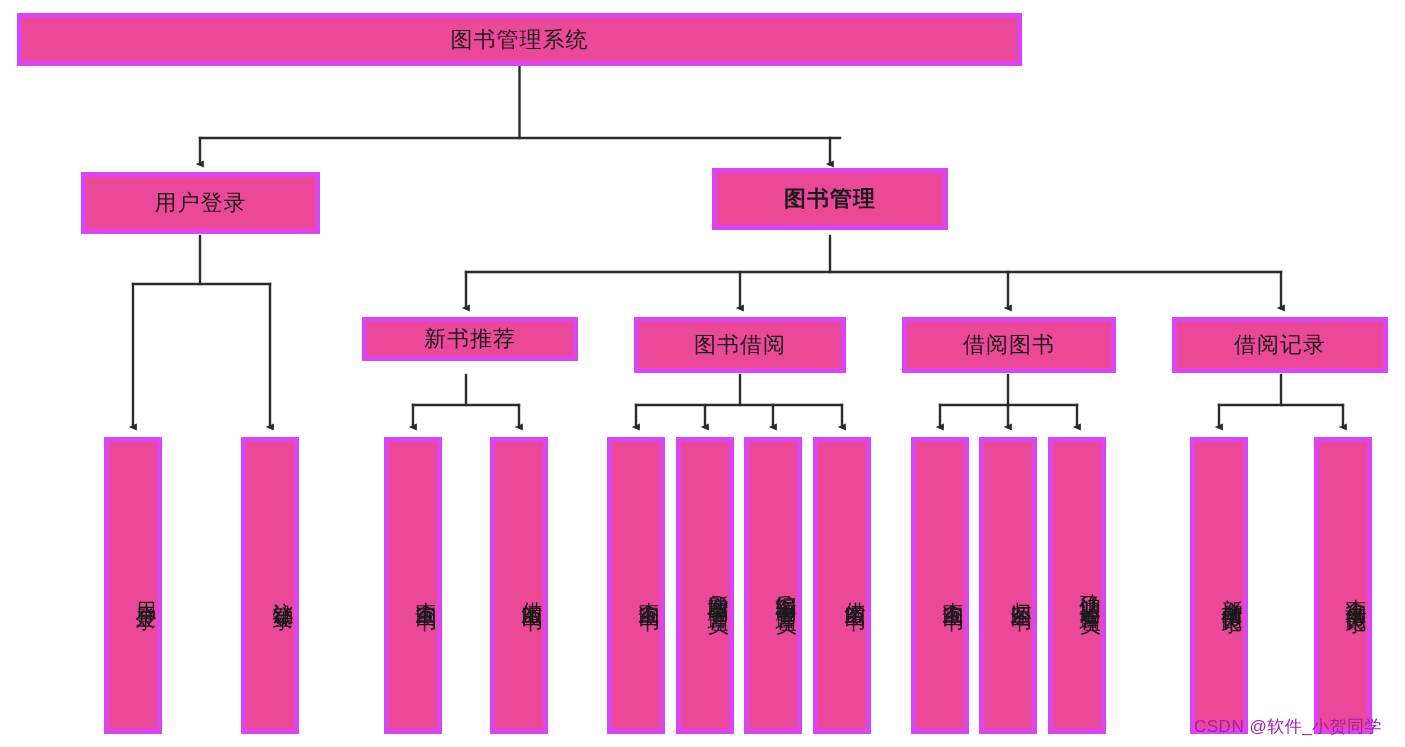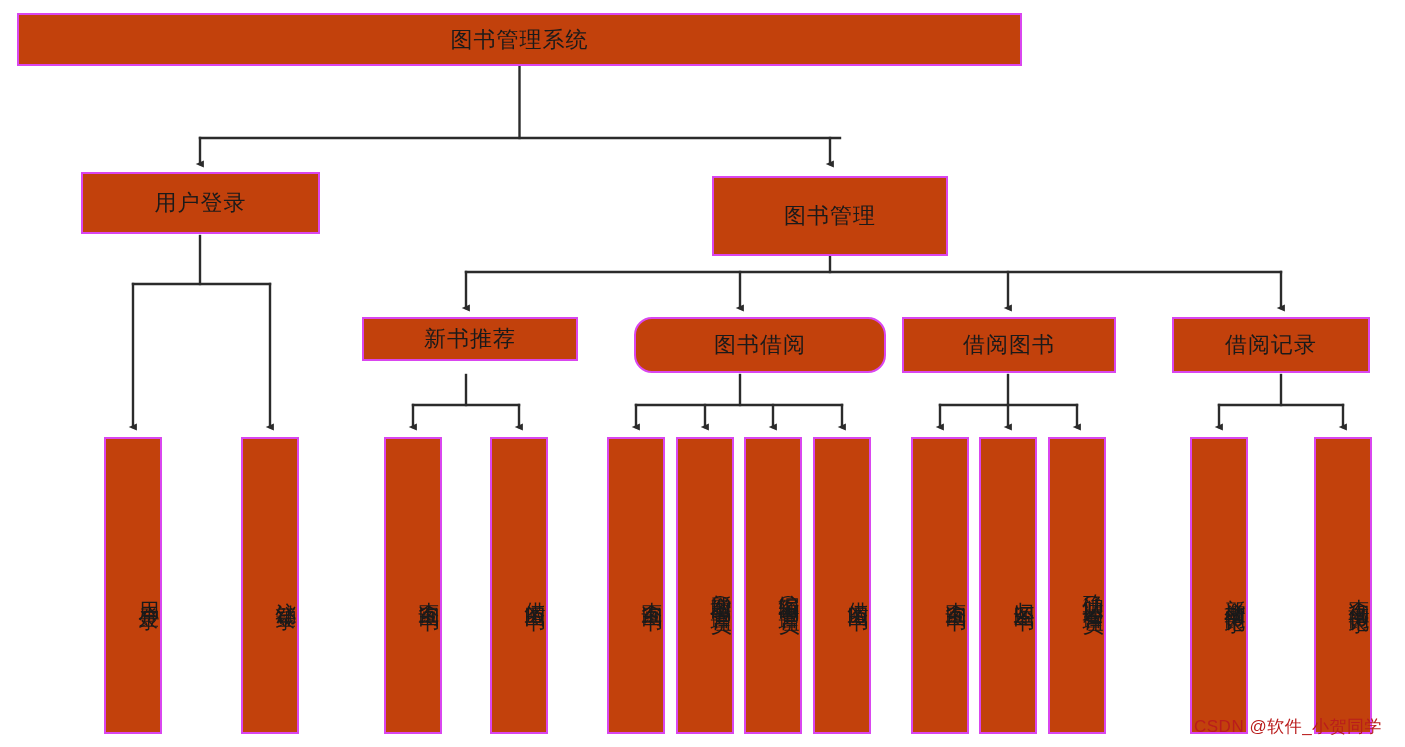--- a/index.html
+++ b/index.html
@@ -19,22 +19,22 @@
     position: absolute;
     left: 0;
     top: 0;
     width: 1405px;
     height: 747px;
     pointer-events: none;
   }
   .node {
     position: absolute;
     box-sizing: border-box;
-    border: 2px solid #d946ef;
-    background: #c2410c;
+    border: 5px solid #d946ef;
+    background: #ec4899;
     display: flex;
     align-items: center;
     justify-content: center;
     color: #1a1a1a;
   }
   .node.horiz {
     font-size: 22px;
     letter-spacing: 1px;
     white-space: nowrap;
   }
@@ -48,21 +48,21 @@
     justify-content: center;
     line-height: 1.05;
   }
   .node.vert .vlabel {
     writing-mode: vertical-rl;
     text-orientation: upright;
     white-space: nowrap;
   }
   .watermark {
     position: absolute;
-    color: #b91c1c;
+    color: #a21caf;
     font-size: 17px;
     white-space: nowrap;
     letter-spacing: 0.5px;
   }
 </style>
 </head>
 <body>
 
 <div id="canvas">
 
@@ -116,34 +116,34 @@
     </g>
   </svg>
 
   <div class="node horiz" style="left:17px; top:13px; width:1005px; height:53px;">
     <span>图书管理系统</span>
   </div>
 
   <div class="node horiz" style="left:81px; top:172px; width:239px; height:62px;">
     <span>用户登录</span>
   </div>
-  <div class="node horiz" style="left:712px; top:176px; width:236px; height:80px;">
+  <div class="node horiz" style="left:712px; top:168px; width:236px; height:62px;font-weight:bold;">
     <span>图书管理</span>
   </div>
 
   <div class="node horiz" style="left:362px; top:317px; width:216px; height:44px;">
     <span>新书推荐</span>
   </div>
-  <div class="node horiz" style="left:634px; top:317px; width:252px; height:56px;border-radius:18px;">
+  <div class="node horiz" style="left:634px; top:317px; width:212px; height:56px;">
     <span>图书借阅</span>
   </div>
   <div class="node horiz" style="left:902px; top:317px; width:214px; height:56px;">
     <span>借阅图书</span>
   </div>
-  <div class="node horiz" style="left:1172px; top:317px; width:198px; height:56px;">
+  <div class="node horiz" style="left:1172px; top:317px; width:216px; height:56px;">
     <span>借阅记录</span>
   </div>
 
   <div class="node vert" style="left:104px; top:437px; width:58px; height:297px;">
     <span class="vlabel">用户登录</span>
   </div>
   <div class="node vert" style="left:241px; top:437px; width:58px; height:297px;">
     <span class="vlabel">注销登录</span>
   </div>
 

